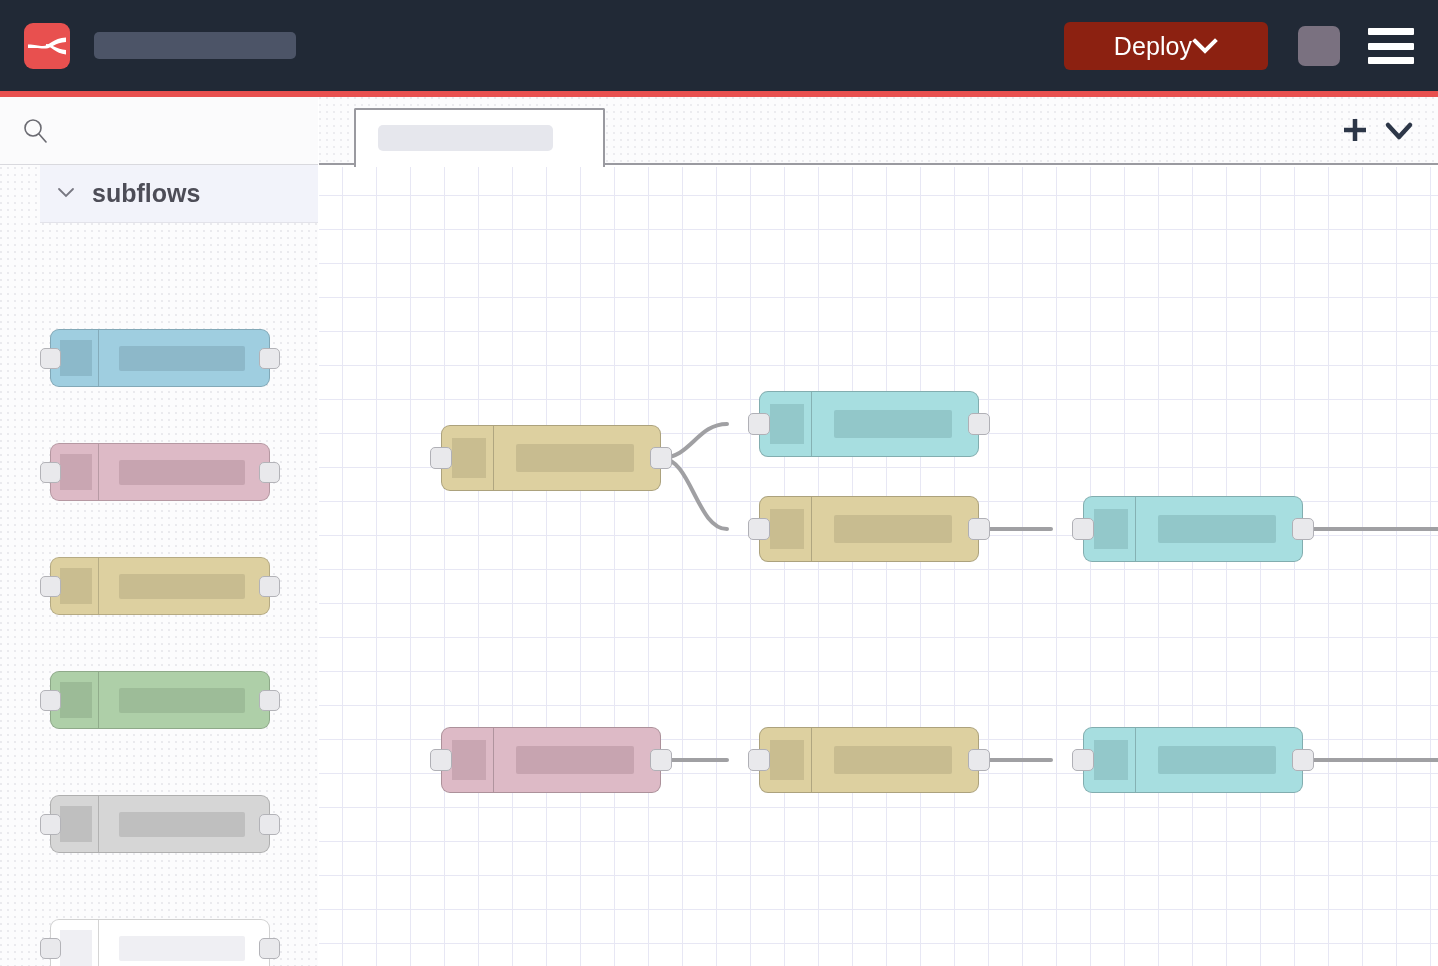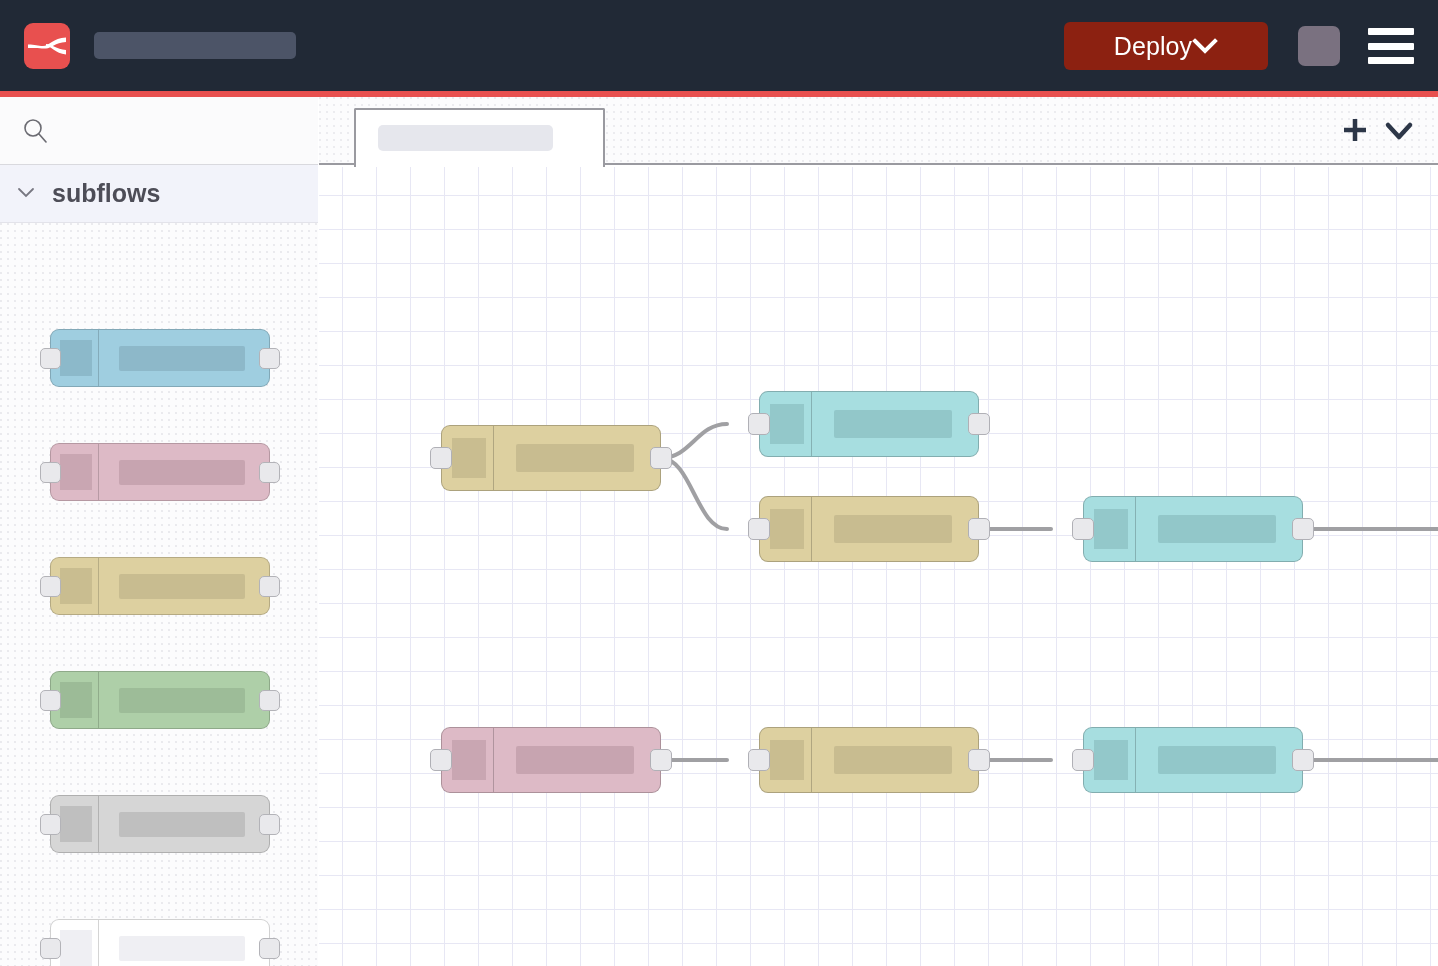--- a/index.html
+++ b/index.html
@@ -126,20 +126,21 @@
     width: 26px; height: 26px;
   }
 
   .subflows-header {
     position: relative;
     height: 58px;
     background: #f2f3fa;
     border-bottom: 1px solid #e3e3ea;
     display: flex;
     align-items: center;
+    margin-left: 40px;
   }
   .subflows-chevron {
     position: absolute;
     left: 16px; top: 21px;
     width: 20px; height: 14px;
   }
   .subflows-title {
     position: absolute;
     left: 52px; top: 14px;
     font-size: 25px;

